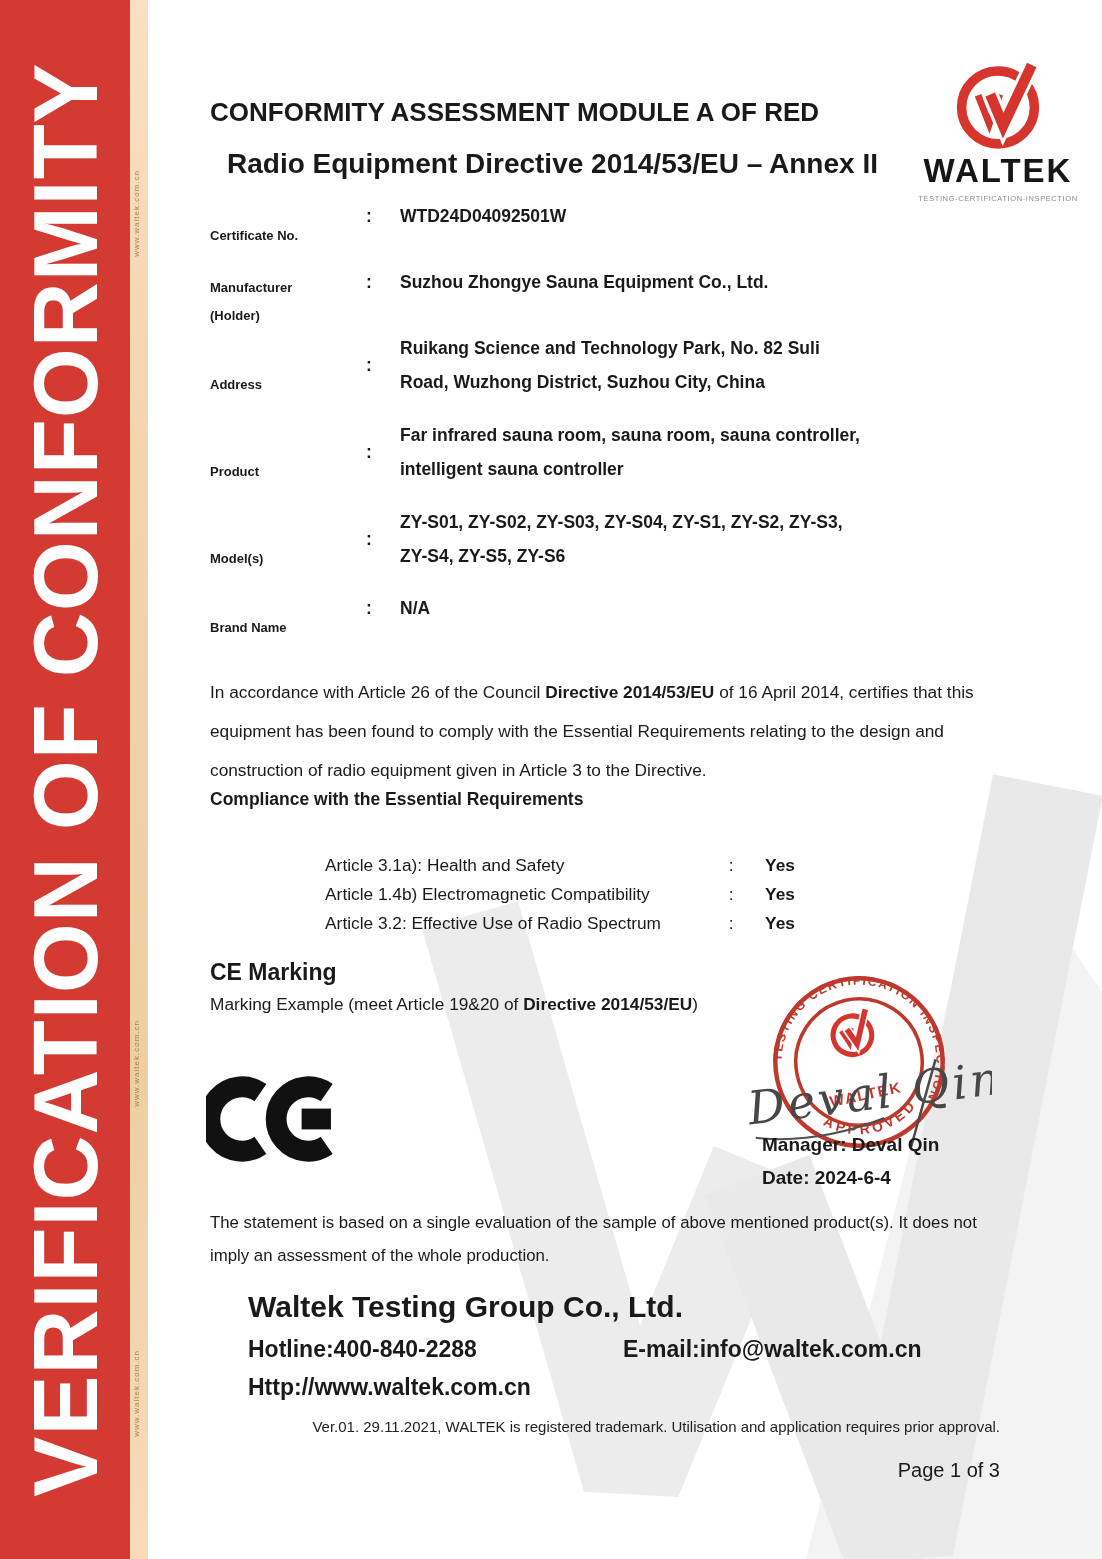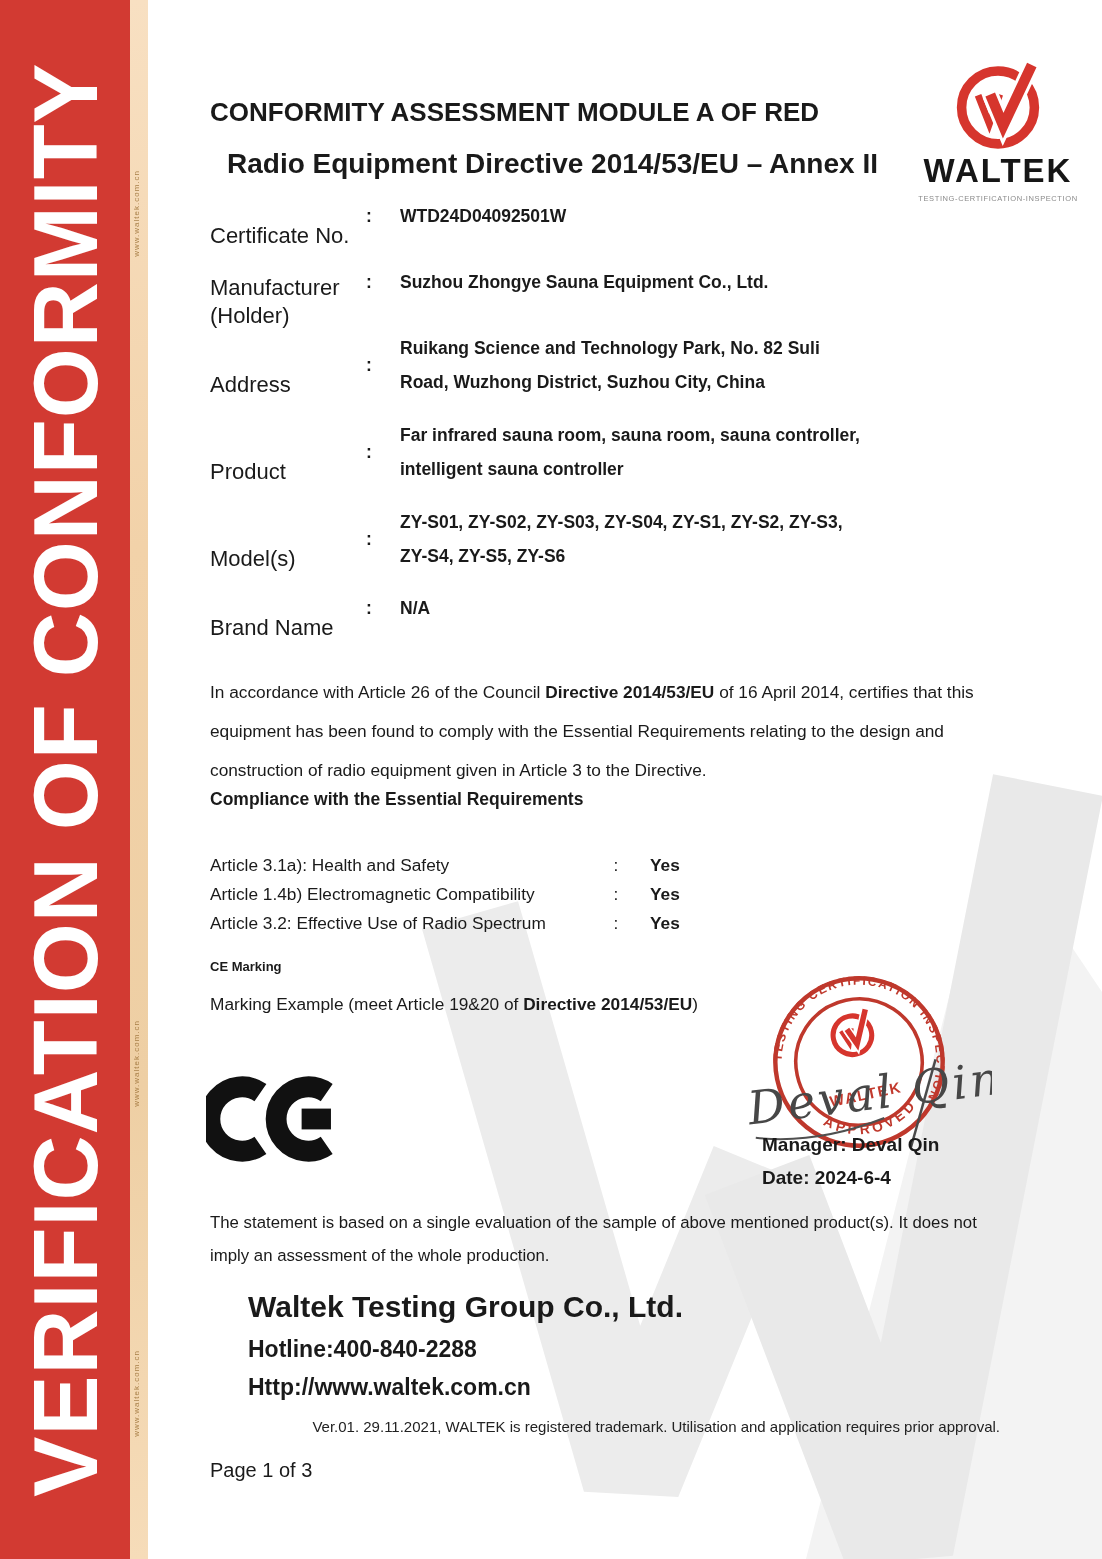--- a/index.html
+++ b/index.html
@@ -23,48 +23,48 @@
   .stripe-note { position:absolute; left:132px; z-index:3; writing-mode:vertical-rl; transform:rotate(180deg);
     font-size:8px; letter-spacing:1px; color:#a0763c; opacity:.9; white-space:nowrap; }
   
   .title1 { position:absolute; left:210px; top:97px; font-size:26px; font-weight:bold; z-index:4; }
   .title2 { position:absolute; left:210px; top:148px; font-size:28px; font-weight:bold; z-index:4;margin-left:17px; }
   .logo { position:absolute; left:913px; top:52px; width:170px; text-align:center; z-index:4; }
   .logo-name { font-size:33px; font-weight:bold; letter-spacing:2px; color:#161616; margin-top:-8px; }
   .logo-tagline { font-size:7.5px; color:#8a8a8a; letter-spacing:.6px; margin-top:4px; }
   
   .row { position:absolute; left:210px; width:785px; display:flex; align-items:center; z-index:4; }
-  .row .lbl { width:150px; font-weight:normal; font-size:22px; line-height:28px;margin-top:40px; }
+  .row .lbl { width:150px; font-weight:bold; font-size:13px; line-height:28px;margin-top:40px; }
   .row .colon { width:18px; text-align:center; font-weight:bold; font-size:17.5px; }
   .row .val { width:545px; padding-left:22px; font-weight:bold; font-size:17.5px; }
   .row .val .line { line-height:34px; }
   .lbl div:empty { display:none; }
   
   .intro { position:absolute; left:210px; top:673px; width:800px; font-size:17.3px; line-height:39px; z-index:4; }
   .bold { font-weight:bold; }
   .comp-heading { position:absolute; left:210px; top:789px; font-size:17.5px; font-weight:bold; z-index:4; }
   .articles { position:absolute; left:210px; top:851px; width:700px; z-index:4; }
-  .art-row { display:flex; line-height:28.8px; font-size:17.3px; }
+  .art-row { display:flex; line-height:28.8px; font-size:17.3px;justify-content:center; }
   .art-row .nm { width:398px; }
   .art-row .colon { width:16px; text-align:center; }
   .art-row .yes { padding-left:26px; font-weight:bold; }
-  .ce-heading { position:absolute; left:210px; top:959px; font-size:13px; font-weight:bold; z-index:4; }
+  .ce-heading { position:absolute; left:210px; top:959px; font-size:23px; font-weight:bold; z-index:4; }
   .ce-example { position:absolute; left:210px; top:994px; font-size:17.3px; z-index:4; }
   .ce-mark { position:absolute; left:206px; top:1070px; z-index:4; }
   
   .stamp { position:absolute; left:770px; top:973px; z-index:4; transform:rotate(-12deg); }
   .signature { position:absolute; left:742px; top:1040px; z-index:5; }
   .manager { position:absolute; left:762px; top:1128px; font-size:19px; font-weight:bold; line-height:33px; z-index:6; }
   .statement { position:absolute; left:210px; top:1207px; width:810px; font-size:16.8px; line-height:32.5px; z-index:4; }
   .company-name { position:absolute; left:248px; top:1290px; font-size:30px; font-weight:bold; z-index:4; }
   .hotline { position:absolute; left:248px; top:1336px; font-size:23px; font-weight:bold; z-index:4; }
   .email { position:absolute; left:623px; top:1336px; font-size:23px; font-weight:bold; z-index:4; }
   .website { position:absolute; left:248px; top:1374px; font-size:23px; font-weight:bold; z-index:4; }
   .ver-line { position:absolute; left:210px; top:1418px; width:790px; text-align:right; font-size:15px; color:#222; z-index:4; }
-  .page-num { position:absolute; left:210px; top:1459px; width:790px; text-align:left; font-size:20px; z-index:4; }
+  .page-num { position:absolute; left:210px; top:1459px; width:790px; text-align:right; font-size:20px; z-index:4; }
 </style>
 </head>
 <body>
 
 <svg width="0" height="0" style="position:absolute" aria-hidden="true">
   <defs>
     <symbol id="wmark" viewBox="0 0 120 120">
       <circle cx="60" cy="64" r="42" fill="none" stroke="#d6352d" stroke-width="11"></circle>
       <path d="M37 50 L50 83 L62 49" fill="none" stroke="#d6352d" stroke-width="8"></path>
       <path d="M51 49 L66 85 L99 15" fill="none" stroke="#ffffff" stroke-width="19"></path>
@@ -219,18 +219,19 @@
 
   <div class="manager">
     <div>Manager: Deval Qin</div>
     <div>Date: 2024-6-4</div>
   </div>
 
   <div class="statement"><span>The statement is based on a single evaluation of the sample of above mentioned product(s). It</span> <span>does not imply an assessment of the whole production.</span></div>
 
   <div class="company-name">Waltek Testing Group Co., Ltd.</div>
   <div class="hotline">Hotline:400-840-2288</div>
+  <div class="email">E-mail:info@waltek.com.cn</div>
   <div class="website">Http://www.waltek.com.cn</div>
 
   <div class="ver-line">Ver.01.  29.11.2021, WALTEK is registered trademark. Utilisation and application requires prior approval.</div>
   <div class="page-num">Page 1 of 3</div>
 
 </div>
 
 </body></html>

